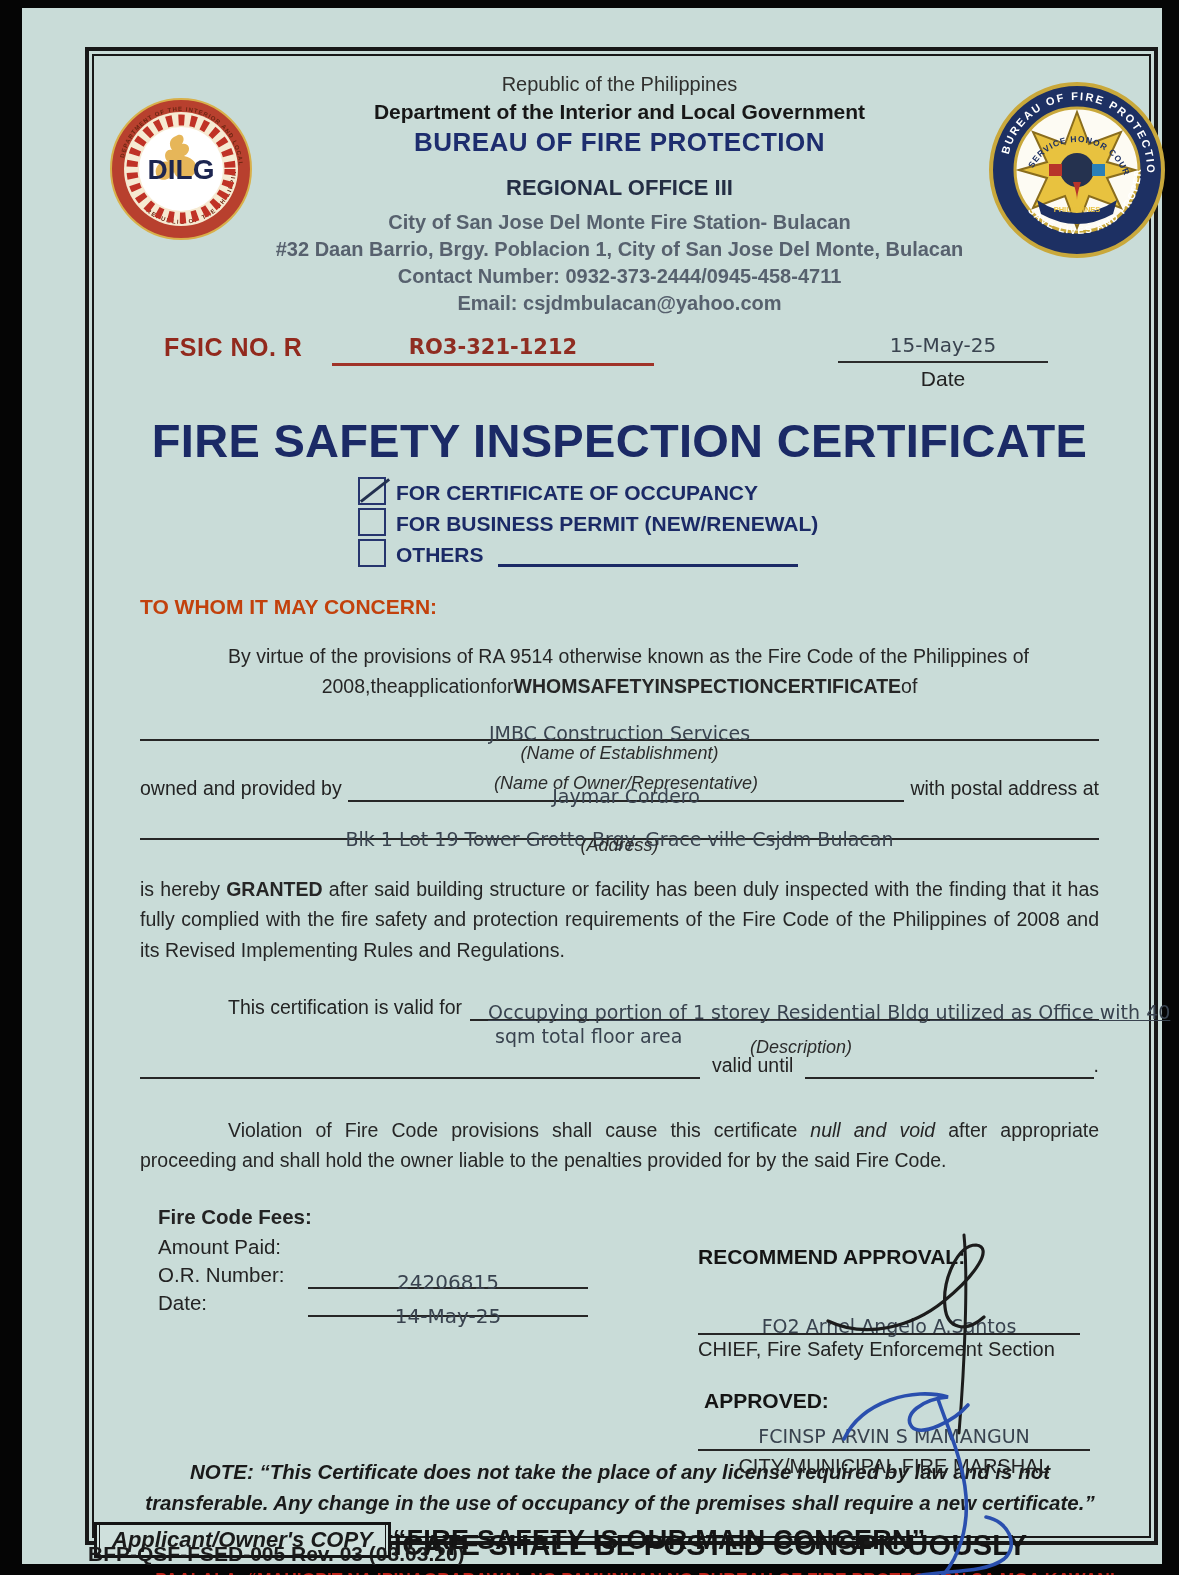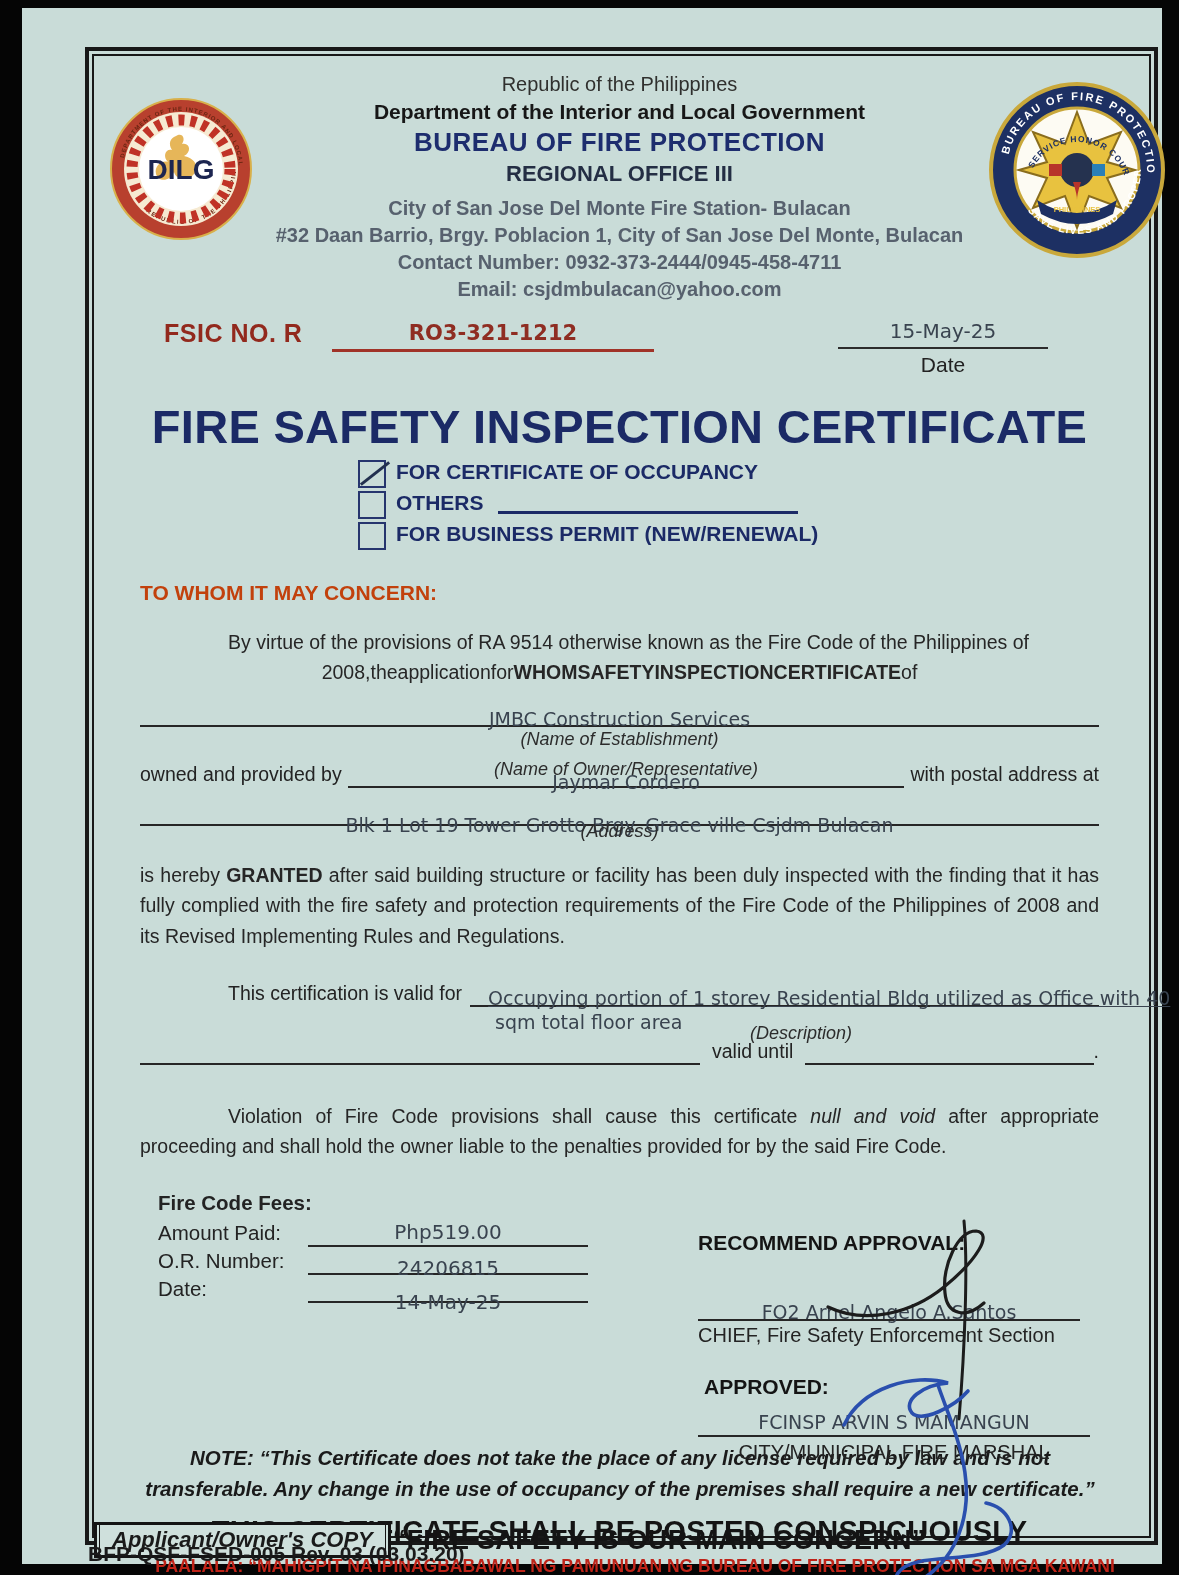--- a/index.html
+++ b/index.html
@@ -8,21 +8,21 @@
   .paper{position:absolute;left:22px;top:8px;width:1140px;height:1556px;background:#c9dcd8;}
   .frame-outer{position:absolute;left:63px;top:39px;width:1065px;height:1490px;border:4px solid #181818;}
   .frame-inner{position:absolute;inset:3px;border:2px solid #181818;}
   .content{position:absolute;inset:0;padding:16px 50px 0 46px;color:#232323;}
 
   
   .hdr{text-align:center;line-height:1.2;}
   .hdr .l1{font-size:20px;color:#30302e;}
   .hdr .l2{font-size:21px;font-weight:bold;color:#171717;margin-top:3px;}
   .hdr .l3{font-size:26px;font-weight:bold;color:#1d2d6e;margin-top:3px;letter-spacing:.5px;}
-  .hdr .l4{font-size:22px;font-weight:bold;color:#242e44;margin-top:3px;}
+  .hdr .l4{font-size:22px;font-weight:bold;color:#242e44;margin-top:17px;}
   .hdr .st{font-size:20px;font-weight:bold;color:#57616e;margin-top:8px;}
   .hdr .st2{font-size:20px;font-weight:bold;color:#57616e;margin-top:3px;}
   .seal{position:absolute;}
   .seal-dilg{left:16px;top:42px;}
   .seal-bfp{right:-16px;top:26px;}
 
   
   .fsic-row{position:relative;height:74px;margin-top:12px;}
   .fsic-label{position:absolute;left:24px;top:6px;font-size:25px;font-weight:bold;color:#92291d;letter-spacing:.5px;}
   .fsic-blank{position:absolute;left:192px;top:0;width:322px;height:36px;border-bottom:3px solid #a03328;}
@@ -32,21 +32,21 @@
 
   
   .blank{position:relative;border-bottom:2px solid #262626;}
   .fv{position:absolute;left:0;right:0;text-align:center;white-space:nowrap;
       font-family:"DejaVu Sans",sans-serif;font-size:19px;color:#39434f;}
   .cap{position:absolute;top:3px;left:0;right:0;text-align:center;font-style:italic;font-size:18px;color:#2c2c2c;}
 
   
   .title{margin-top:12px;text-align:center;font-size:47px;font-weight:bold;color:#1b2a66;letter-spacing:.3px;}
   .checks{margin:6px 0 0 218px;}
-  .chk-row{display:flex;align-items:flex-start;height:31px;}
+  .chk-row{display:flex;align-items:flex-end;height:31px;}
   .box{position:relative;width:24px;height:24px;border:2px solid #26356e;margin-right:10px;flex:0 0 auto;}
   .box .slash{position:absolute;left:-3px;top:10px;width:36px;height:3px;background:#22304f;
               transform:rotate(-38deg);transform-origin:center;}
   .chk-lab{font-size:21px;font-weight:bold;color:#1b2a66;}
   .others-line{width:300px;height:20px;border-bottom:3px solid #1b2a66;margin-left:14px;}
 
   .salute{margin-top:28px;font-size:21px;font-weight:bold;color:#c2410c;}
 
   .para{font-size:19.5px;line-height:1.55;text-align:justify;color:#262626;}
   .p1l1{margin-top:22px;text-indent:88px;}
@@ -197,26 +197,26 @@
       <div class="title">FIRE SAFETY INSPECTION CERTIFICATE</div>
       <div class="checks">
         <div class="chk-row">
           <span class="box">
                   <span class="slash"></span>
                 </span>
           <span class="chk-lab">FOR CERTIFICATE OF OCCUPANCY</span>
         </div>
         <div class="chk-row">
           <span class="box"></span>
+          <span class="chk-lab">FOR BUSINESS PERMIT (NEW/RENEWAL)</span>
+        </div>
+        <div class="chk-row">
+          <span class="box"></span>
           <span class="chk-lab">OTHERS</span>
           <span class="others-line"></span>
-        </div>
-        <div class="chk-row">
-          <span class="box"></span>
-          <span class="chk-lab">FOR BUSINESS PERMIT (NEW/RENEWAL)</span>
         </div>
       </div>
 
       <div class="salute">TO WHOM IT MAY CONCERN:</div>
 
       <div class="para p1l1">By virtue of the provisions of RA 9514 otherwise known as the Fire Code of the Philippines of</div>
       <div class="para p1l2">
         <span>2008,</span>
         <span>the</span>
         <span>application</span>
@@ -274,23 +274,20 @@
 
       <div class="para violation">
         <span>Violation of Fire Code provisions shall cause this certificate </span><span class="ital">null and void</span><span> after appropriate proceeding and shall hold the owner liable to the penalties provided for by the said Fire Code.</span>
       </div>
 
       <div class="sigzone">
         <div class="fees">
           <div class="h">Fire Code Fees:</div>
           <div class="fee-row">
             <span class="lab">Amount Paid:</span>
-            <span class="blank">
-              <span class="fv" style="bottom:1px;">Php519.00</span>
-            </span>
           </div>
           <div class="fee-row">
             <span class="lab">O.R. Number:</span>
             <span class="blank">
               <span class="fv" style="bottom:-7px;">24206815</span>
             </span>
           </div>
           <div class="fee-row">
             <span class="lab">Date:</span>
             <span class="blank">

